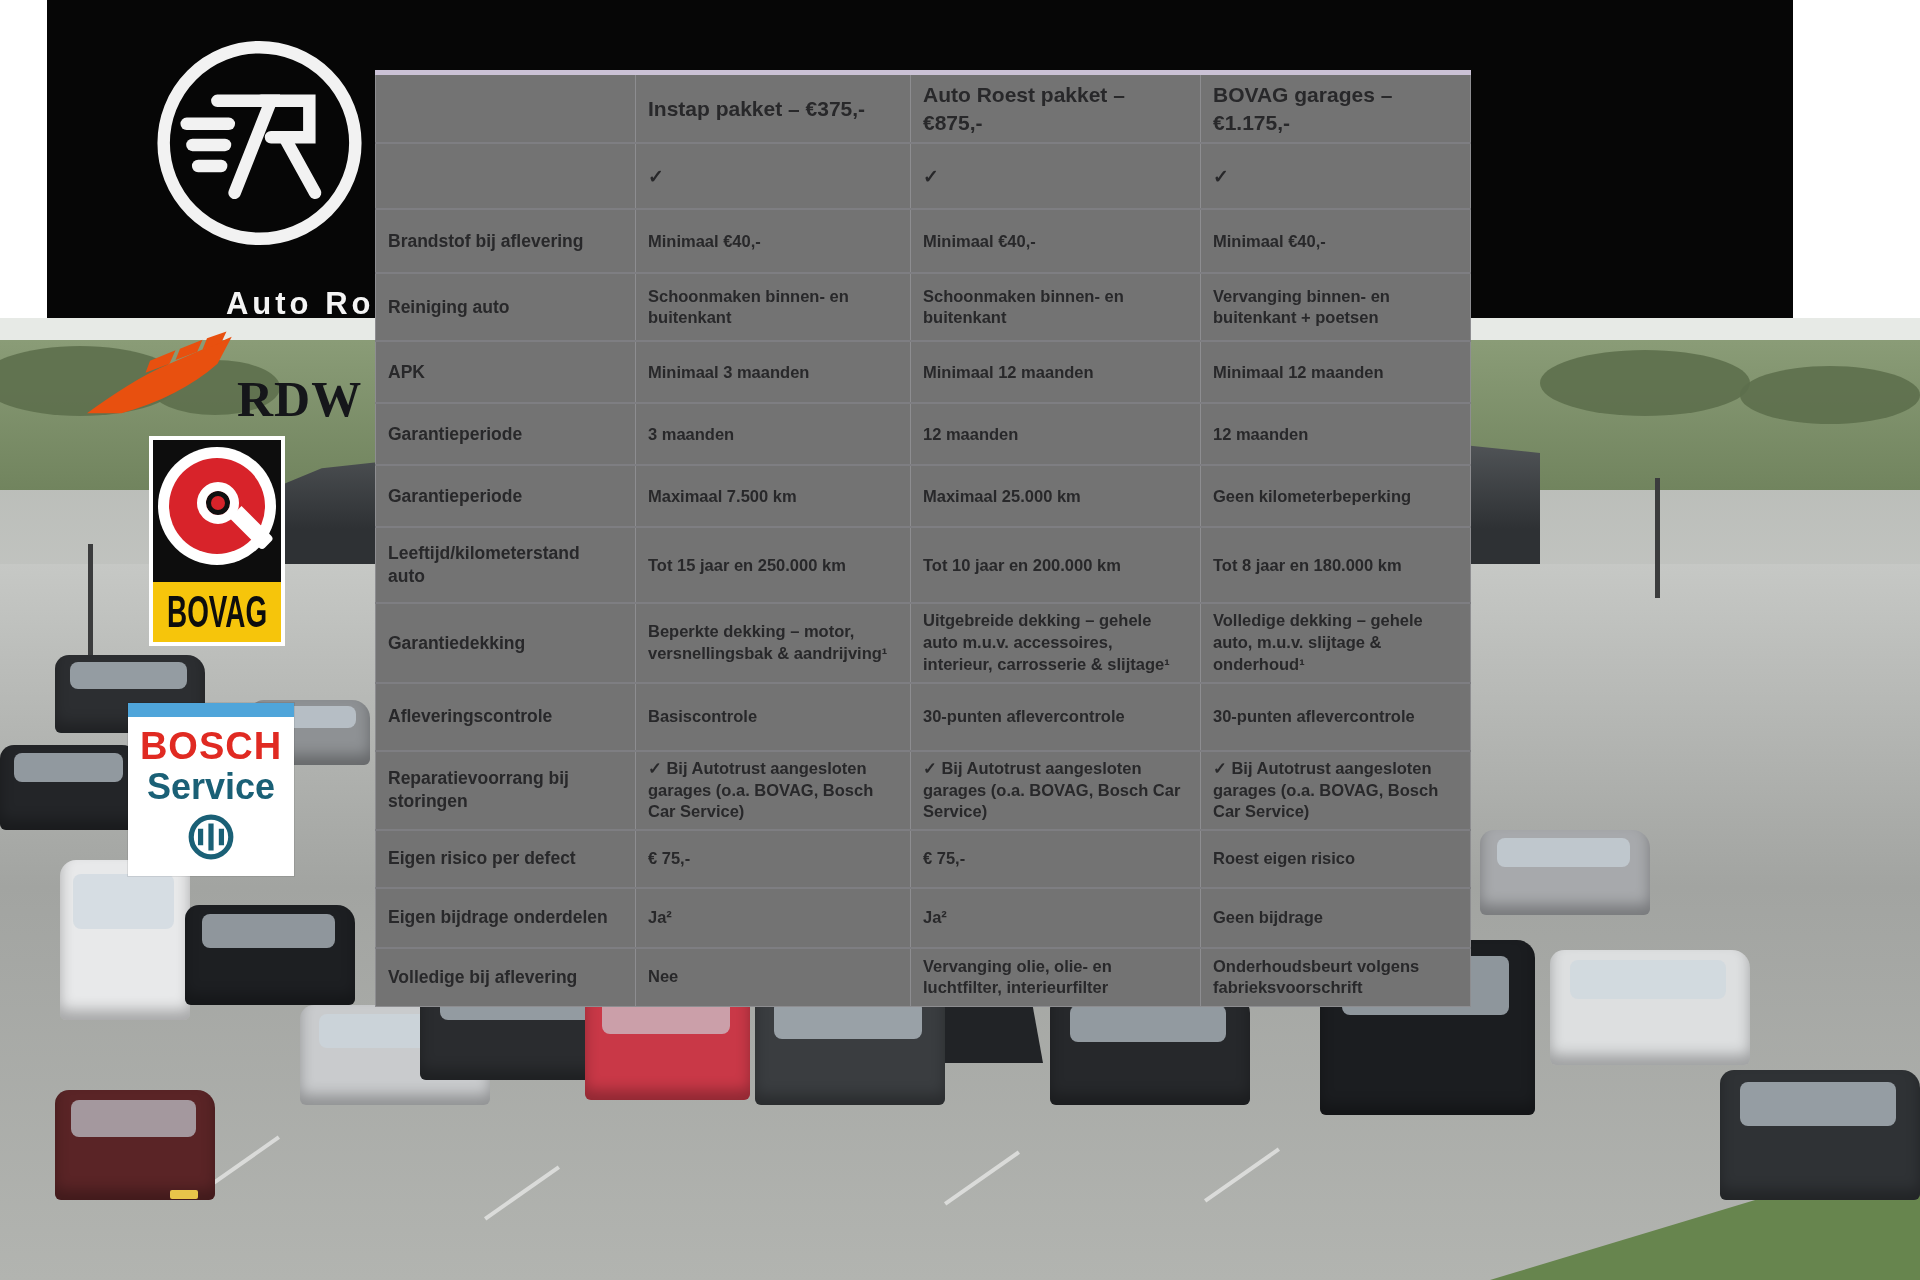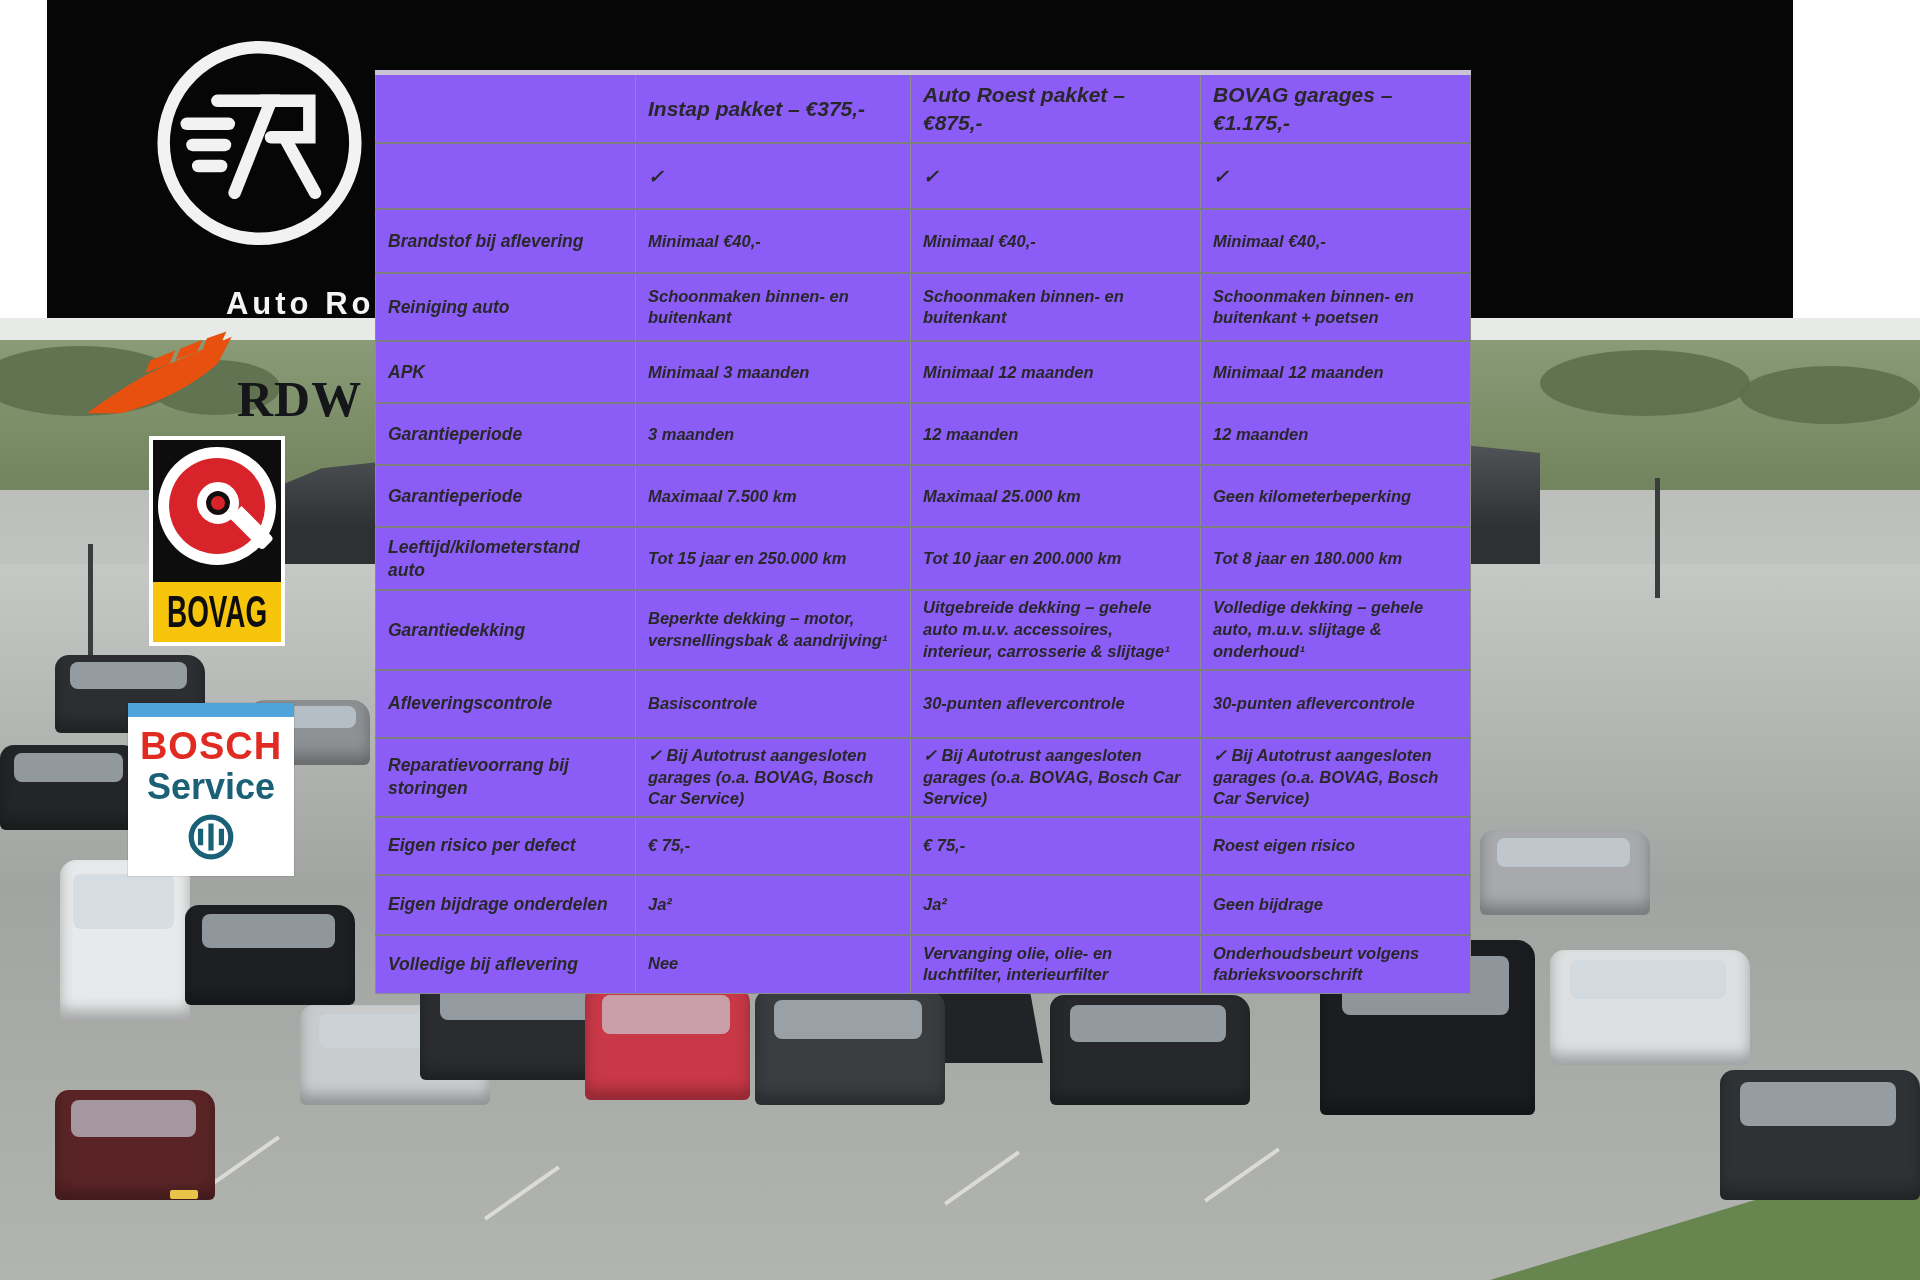--- a/index.html
+++ b/index.html
@@ -56,22 +56,22 @@
 
   .bosch { position:absolute; left:128px; top:703px; width:166px; background:#ffffff; text-align:center;
            padding-bottom:10px; box-shadow:0 0 0 1px rgba(0,0,0,.08); }
   .bosch-bar { height:14px; background:#4fa5da; }
   .bosch-l1 { color:#e02a22; font-size:38px; font-weight:800; letter-spacing:1px; margin-top:8px; }
   .bosch-l2 { color:#1a6076; font-size:36px; font-weight:600; margin-top:-2px; }
   .bosch-arm { margin-top:4px; }
 
   
   table.pkg { position:absolute; left:375px; top:70px; width:1095px; border-collapse:collapse;
-              table-layout:fixed; background:#8b5cf6;
-              border:1px solid #a79db4; border-top:5px solid #cbc2d6;font-style:italic; }
+              table-layout:fixed; background:#737373;
+              border:1px solid #a79db4; border-top:5px solid #cbc2d6; }
   table.pkg th, table.pkg td {
     border:1px solid #8d8d90; border-top:2px solid #7e7e82;
     padding:6px 14px 6px 12px; vertical-align:middle; text-align:left;
     color:#28282a; font-weight:bold; line-height:1.32; overflow:hidden;
   }
   th.pkg-h { font-size:21px; color:#202022; }
   th.rlabel { font-size:17.5px; }
   td.val { font-size:16.5px; }
   tr.checkrow td { font-size:19px; }
 </style>
@@ -223,41 +223,41 @@
       <tr style="height:64px">
         <th class="rlabel">Brandstof bij aflevering</th>
         <td class="val">Minimaal €40,-</td>
         <td class="val">Minimaal €40,-</td>
         <td class="val">Minimaal €40,-</td>
       </tr>
       <tr style="height:68px">
         <th class="rlabel">Reiniging auto</th>
         <td class="val">Schoonmaken binnen- en buitenkant</td>
         <td class="val">Schoonmaken binnen- en buitenkant</td>
-        <td class="val">Schoonmaken binnen- en buitenkant + poetsen</td>
+        <td class="val">Vervanging binnen- en buitenkant + poetsen</td>
       </tr>
       <tr style="height:62px">
         <th class="rlabel">APK</th>
         <td class="val">Minimaal 3 maanden</td>
         <td class="val">Minimaal 12 maanden</td>
         <td class="val">Minimaal 12 maanden</td>
       </tr>
       <tr style="height:62px">
         <th class="rlabel">Garantieperiode</th>
         <td class="val">3 maanden</td>
         <td class="val">12 maanden</td>
         <td class="val">12 maanden</td>
       </tr>
       <tr style="height:62px">
         <th class="rlabel">Garantieperiode</th>
         <td class="val">Maximaal 7.500 km</td>
         <td class="val">Maximaal 25.000 km</td>
         <td class="val">Geen kilometerbeperking</td>
       </tr>
-      <tr style="height:63px">
+      <tr style="height:76px">
         <th class="rlabel">Leeftijd/kilometerstand auto</th>
         <td class="val">Tot 15 jaar en 250.000 km</td>
         <td class="val">Tot 10 jaar en 200.000 km</td>
         <td class="val">Tot 8 jaar en 180.000 km</td>
       </tr>
       <tr style="height:78px">
         <th class="rlabel">Garantiedekking</th>
         <td class="val">Beperkte dekking – motor, versnellingsbak &amp; aandrijving¹</td>
         <td class="val">Uitgebreide dekking – gehele auto m.u.v. accessoires, interieur, carrosserie &amp; slijtage¹</td>
         <td class="val">Volledige dekking – gehele auto, m.u.v. slijtage &amp; onderhoud¹</td>

